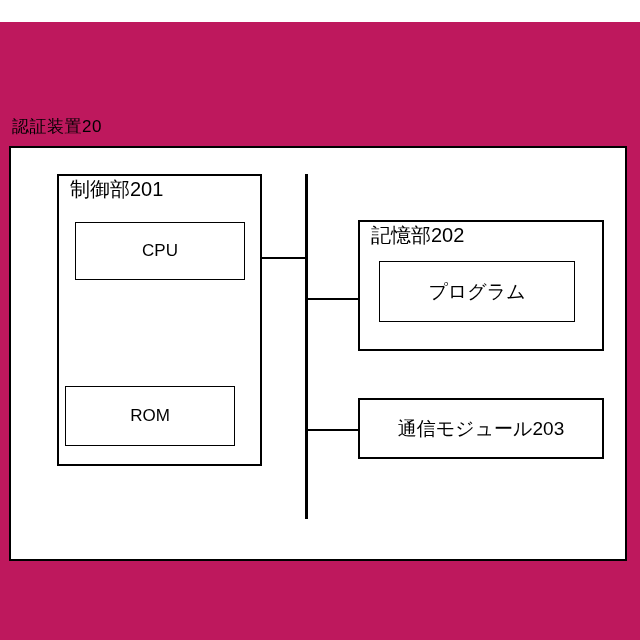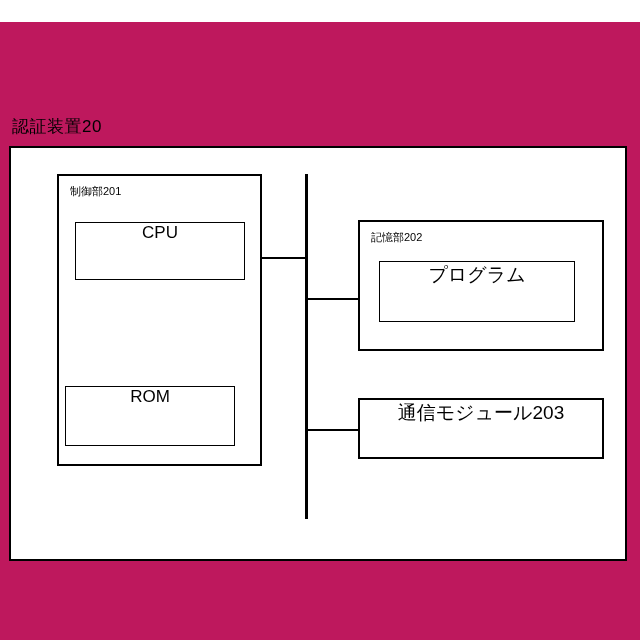--- a/index.html
+++ b/index.html
@@ -37,27 +37,27 @@
   .comm-box    { left: 358px; top: 376px; width: 246px; height: 61px; }
 
   .cpu-box { left: 75px; top: 200px; width: 170px; height: 58px; }
   .ram-box { left: 75px; top: 282px; width: 170px; height: 59px; }
   .rom-box { left: 65px; top: 364px; width: 170px; height: 60px; }
   .prog-box { left: 379px; top: 239px; width: 196px; height: 61px; }
 
   .corner-label {
     position: absolute;
     left: 11px;
-    top: 8px;
-    font-size: 11px;
+    top: 0;
+    font-size: 20px;
     white-space: nowrap;
   }
   .centered {
     display: flex;
-    align-items: flex-start;
+    align-items: center;
     justify-content: center;
     text-align: center;
   }
   .centered .lbl { font-size: 17px; white-space: nowrap; }
   .prog-box .lbl, .comm-box .lbl { font-size: 19px; }
 
   .bus-line {
     left: 305px; top: 152px; width: 3px; height: 345px;
     background: #000000;
   }

